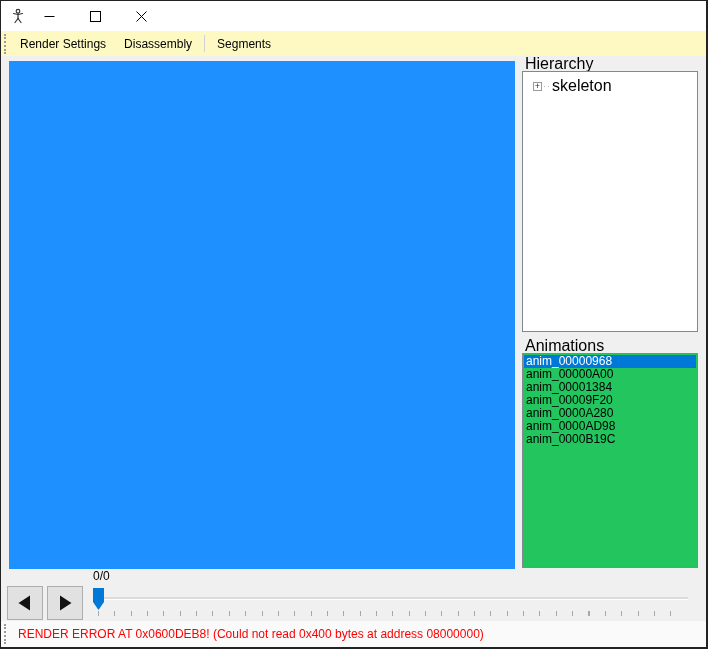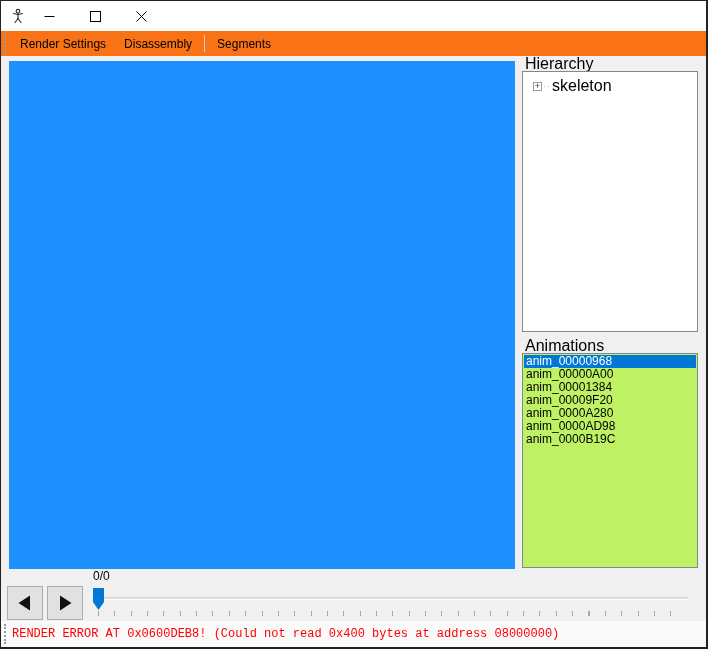--- a/index.html
+++ b/index.html
@@ -15,21 +15,21 @@
     position:absolute; left:0; top:0; right:0; height:30px; background:#ffffff;
     display:flex; align-items:center;
   }
   .app-icon { width:16px; height:16px; margin-left:9px; flex:0 0 auto; }
   .title-text { font-size:12px; color:#000; margin-left:7px; flex:1 1 auto; }
   .winbtns { display:flex; height:30px; }
   .winbtn { width:46px; height:30px; display:flex; align-items:center; justify-content:center; }
 
   
   .menubar {
-    position:absolute; left:0; top:30px; right:0; height:25px; background:#f97316;
+    position:absolute; left:0; top:30px; right:0; height:25px; background:#fef9c3;
     display:flex; align-items:center;
   }
   .grip {
     width:3px; height:20px; margin:0 4px 0 3px;
     border-left:2px dotted #9a9aa0;
   }
   .menu-item { font-size:12px; color:#000; padding:4px 9px; cursor:default; }
   .menu-sep { width:1px; height:17px; background:#d0d0d7; margin:0 3px; }
 
   
@@ -50,21 +50,21 @@
     width:9px; height:9px; border:1px solid #9a9a9a; background:#fff;
     display:inline-flex; align-items:center; justify-content:center;
     font-size:9px; line-height:7px; color:#333; flex:0 0 auto;
   }
   .tree-dots { color:#b8b8b8; font-size:9px; letter-spacing:1px; margin:0 1px; }
   .tree-label { font-size:16px; color:#000; }
 
   .animations-label { left:524px; top:336px; }
   .list-box {
     position:absolute; left:521px; top:352px; width:176px; height:215px;
-    background:#bef264; border:1px solid #828790; padding:1px; overflow:hidden;
+    background:#22c55e; border:1px solid #828790; padding:1px; overflow:hidden;
   }
   .anim-item { font-size:12px; line-height:13px; height:13px; color:#000;
                padding-left:2px; white-space:nowrap; cursor:default; }
   .anim-item.selected { background:var(--selection, #0078D7); color:#fff; }
 
   
   .frame-label { position:absolute; left:92px; top:568px; font-size:12px; color:#000; }
   .pb-btn {
     position:absolute; top:585px; width:36px; height:34px;
     background:#e1e1e1; border:1px solid #adadad;
@@ -84,21 +84,21 @@
   .slider-ticks {
     position:absolute; left:97px; top:610px; width:587px; height:5px;
     background:repeating-linear-gradient(to right, #a8a8a8 0 1px, transparent 1px 16.35px);
   }
 
   
   .statusbar {
     position:absolute; left:0; right:0; bottom:0; height:26px; background:#fafafa;
     display:flex; align-items:center;
   }
-  .status-text { font-size:12px; color:var(--error, #FF0000); margin-left:1px; white-space:nowrap;font-family:Liberation Mono, monospace; }
+  .status-text { font-size:12px; color:var(--error, #FF0000); margin-left:7px; white-space:nowrap; }
 </style>
 </head>
 <body>
 
 <div class="window">
 
   <div class="titlebar">
     <svg class="app-icon" viewBox="0 0 16 16">
       <g stroke="#333" stroke-width="1.2" fill="none" stroke-linecap="round">
         <circle cx="8" cy="3.2" r="1.8"></circle>

